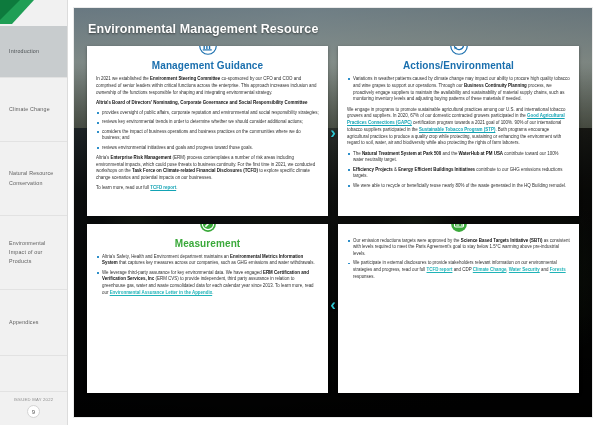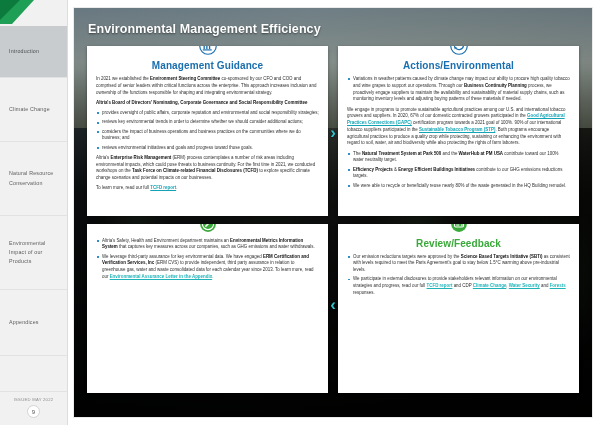--- a/index.html
+++ b/index.html
@@ -194,21 +194,21 @@
       <div class="issued">ISSUED MAY 2022</div>
       <div class="page-badge">9</div>
     </div>
   </div>
 
   <div class="slide-wrap">
     <div class="slide">
       <div class="photo-sky"></div>
       <div class="photo-trees"></div>
 
-      <div class="slide-title">Environmental Management Efficiency</div>
+      <div class="slide-title">Environmental Management Resource</div>
 
       <div class="chev chev-right">›</div>
       <div class="chev chev-down">⌄</div>
       <div class="chev chev-left">‹</div>
       <div class="chev chev-up">⌃</div>
 
       <div class="grid">
 
         <div class="card">
           <div class="card-icon">
@@ -261,39 +261,39 @@
         </div>
 
         <div class="card">
           <div class="card-icon">
             <svg width="18" height="18" viewBox="0 0 24 24">
               <circle cx="12" cy="12" r="10.5" fill="#3aa93a"></circle>
               <circle cx="12" cy="12" r="7.5" fill="none" stroke="#ffffff" stroke-width="1.5"></circle>
               <line x1="8.5" y1="15.5" x2="15.5" y2="8.5" stroke="#ffffff" stroke-width="2"></line>
             </svg>
           </div>
+          <div class="card-title t-green">Measurement</div>
           <div class="card-body">
             <ul class="bullets g">
               <li>Altria's Safety, Health and Environment department maintains an <b>Environmental Metrics Information System</b> that captures key measures across our companies, such as GHG emissions and water withdrawals.</li>
               <li>We leverage third-party assurance for key environmental data. We have engaged <b>ERM Certification and Verification Services, Inc</b> (ERM CVS) to provide independent, third party assurance in relation to greenhouse gas, water and waste consolidated data for each calendar year since 2013. To learn more, read our <a href="#" class="lnk-green">Environmental Assurance Letter in the Appendix</a>.</li>
             </ul>
           </div>
         </div>
 
         <div class="card">
           <div class="card-icon">
             <svg width="18" height="18" viewBox="0 0 24 24">
               <circle cx="12" cy="12" r="10.5" fill="#3aa93a"></circle>
               <rect x="6" y="8" width="12" height="8" rx="1.6" fill="none" stroke="#ffffff" stroke-width="1.4"></rect>
               <line x1="8.3" y1="11" x2="14" y2="11" stroke="#ffffff" stroke-width="1.3"></line>
               <line x1="8.3" y1="13.4" x2="12.3" y2="13.4" stroke="#ffffff" stroke-width="1.3"></line>
               <polygon points="14.5,12.8 17.4,12.8 15.9,15.4" fill="#ffffff"></polygon>
             </svg>
           </div>
-          <div class="card-title t-green">Review/Feedback</div>
           <div class="card-body">
             <ul class="bullets g">
               <li>Our emission reductions targets were approved by the <b>Science Based Targets Initiative (SBTi)</b> as consistent with levels required to meet the Paris Agreement's goal to stay below 1.5°C warming above pre-industrial levels.</li>
               <li><span>We participate in external disclosures to provide stakeholders relevant information on our environmental strategies and progress, read our full </span><a href="#" class="lnk-green">TCFD report</a><span> and CDP </span><a href="#" class="lnk-green">Climate Change</a><span>, </span><a href="#" class="lnk-green">Water Security</a><span> and </span><a href="#" class="lnk-green">Forests</a><span> responses.</span></li>
             </ul>
           </div>
         </div>
 
       </div>
     </div>

